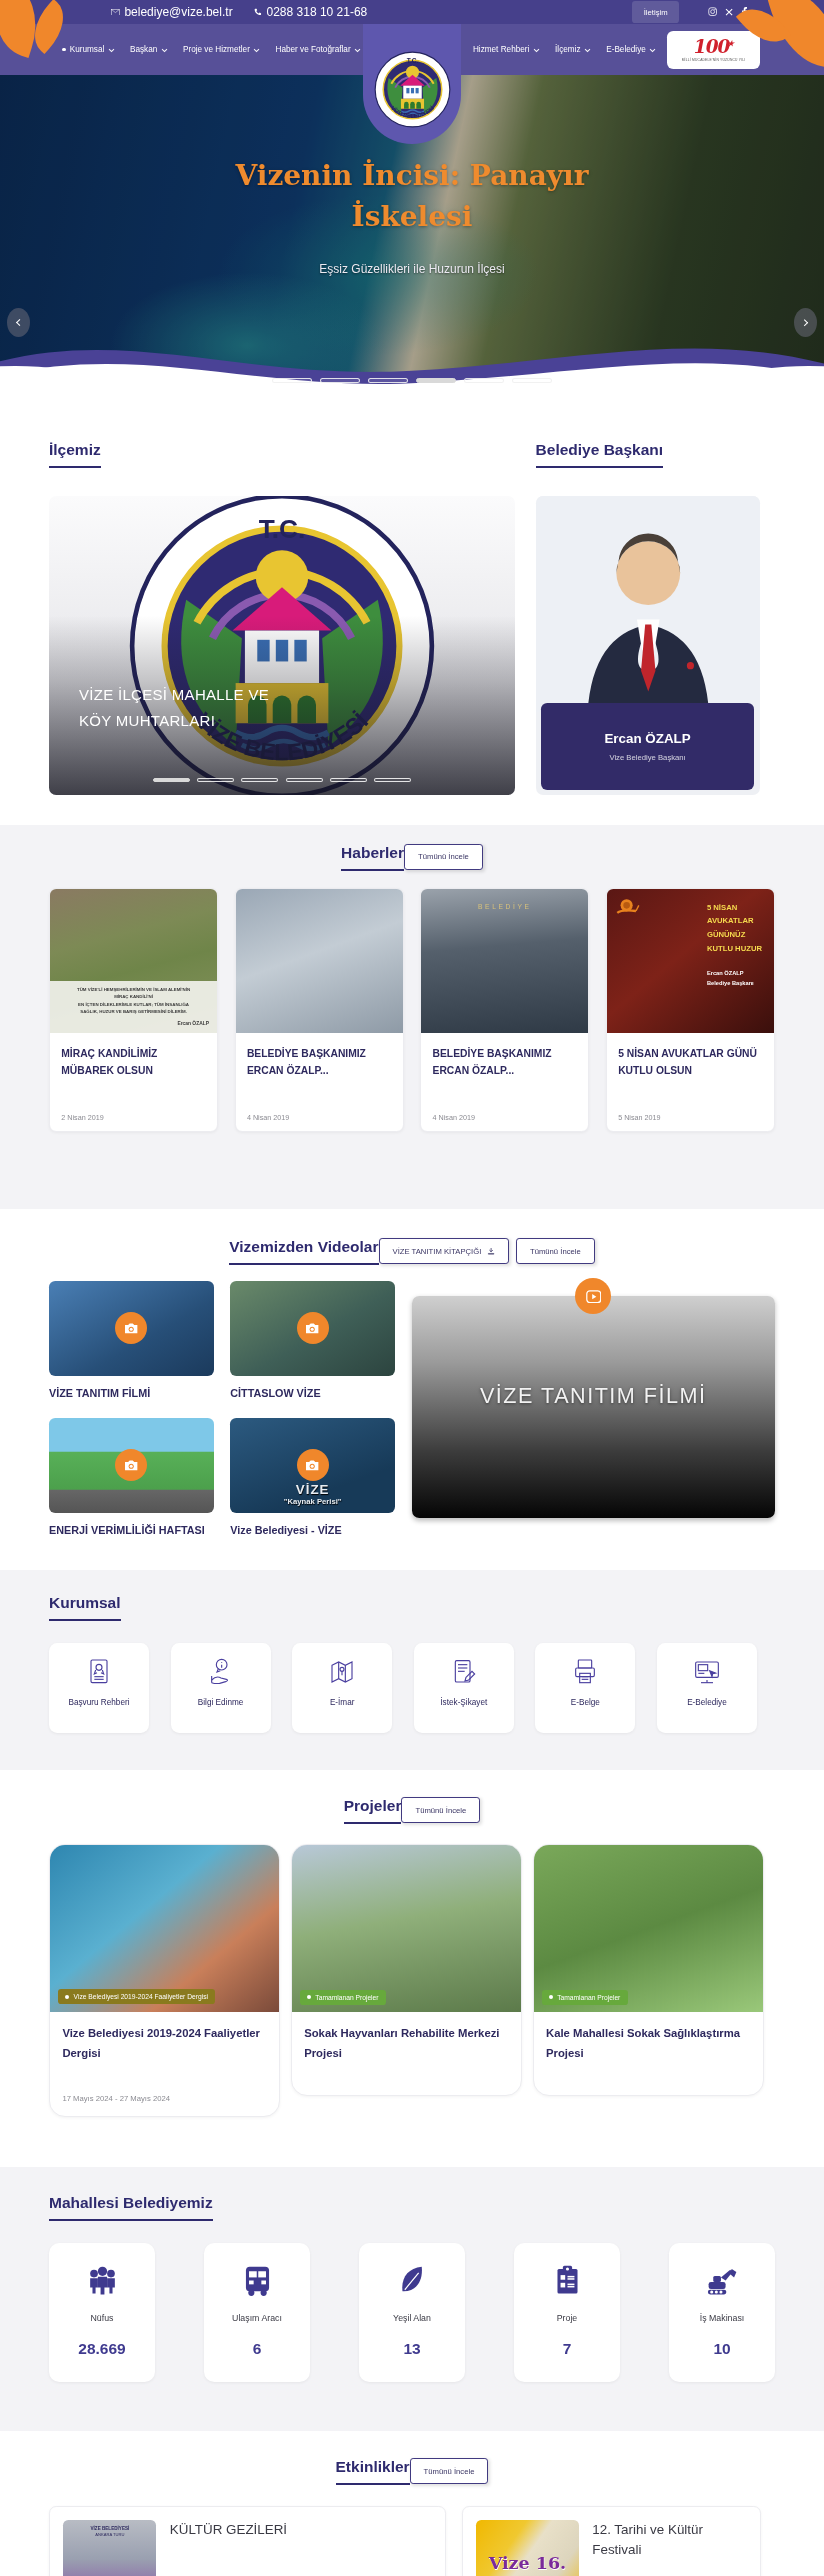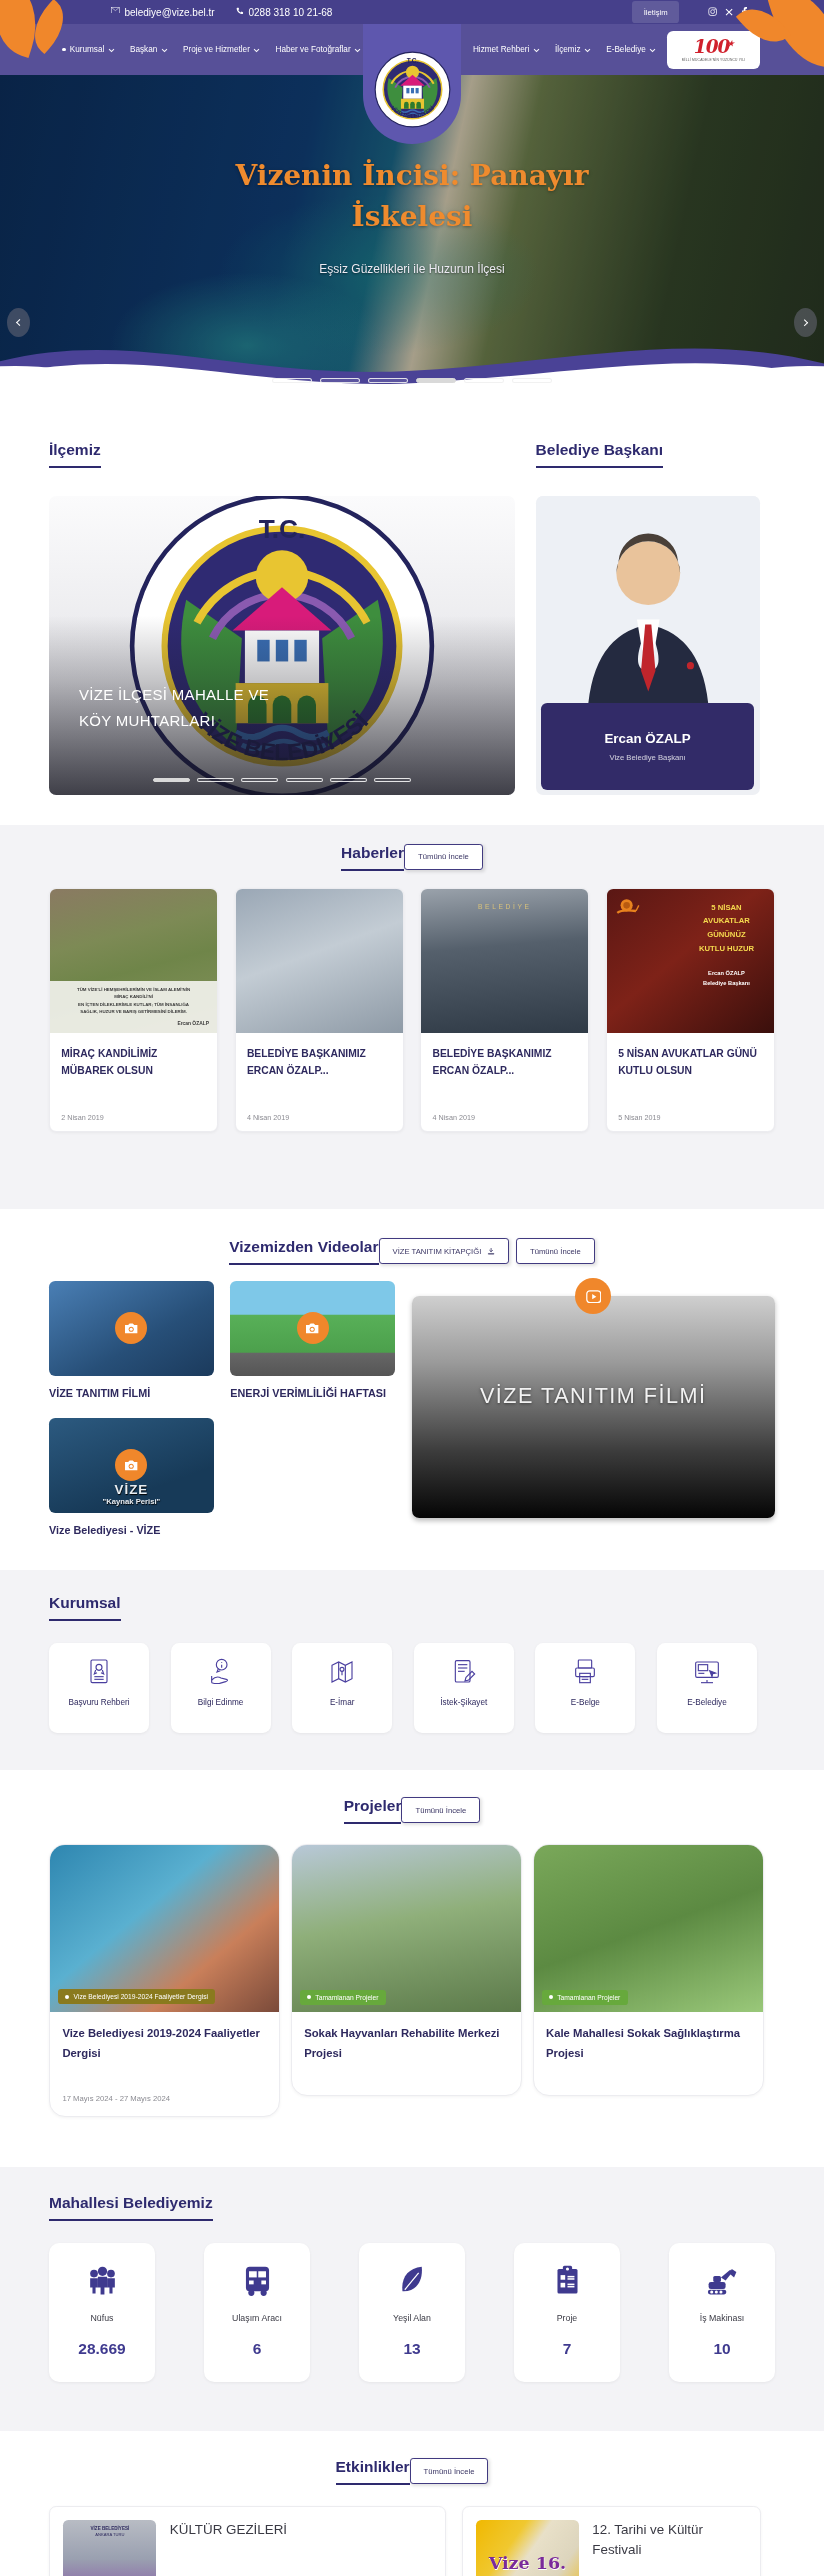--- a/index.html
+++ b/index.html
@@ -6,21 +6,21 @@
 html,body{width:824px;background:#fff;font-family:"Liberation Sans",sans-serif;color:#2e2a6e}
 .wrap{padding-left:49px;padding-right:49px}
 
 
 .topbar{position:relative;height:24px;background:#46408b;display:flex;align-items:center;color:#fff;z-index:20}
 .leaf{position:absolute;background:#f0872b;border-radius:0 85% 0 85%;z-index:21}
 .leaf-tl1{left:-9.3px;top:-15.5px;width:49px;height:67px;transform:rotate(18deg)}
 .leaf-tl2{left:34px;top:3.1px;width:30px;height:47px;transform:rotate(42deg)}
 .leaf-tr1{right:-10.3px;top:-17.5px;width:57px;height:90px;transform:rotate(-16deg)}
 .leaf-tr2{right:45px;top:1px;width:31px;height:49px;transform:rotate(-40deg)}
-.tb-item{display:flex;align-items:flex-start;gap:4.6px;font-size:10px}
+.tb-item{display:flex;align-items:center;gap:4.6px;font-size:12px}
 .tb-email{margin-left:111px}
 .tb-phone{margin-left:21.6px}
 .tb-contact{margin-left:auto;margin-right:29px;background:rgba(255,255,255,.14);border:none;color:#fff;font-size:7.7px;padding:6.2px 11.3px;border-radius:3.1px;cursor:pointer}
 .tb-social{display:flex;align-items:center;gap:8.2px;margin-right:77px}
 .tb-social svg{display:block}
 
 
 .navbar{position:relative;height:51px;background:#575098;display:flex;align-items:center;color:#fff;z-index:15}
 .nav-group{display:flex;align-items:center;gap:17.5px;font-size:8.2px}
 .nav-left{margin-left:62px}
@@ -83,21 +83,21 @@
 .news-card{background:#fff;border:0.5px solid #ececf0;border-radius:7.2px;overflow:hidden;display:flex;flex-direction:column;height:244px;box-shadow:0 1px 3.1px rgba(0,0,0,.05);cursor:pointer}
 .news-img{position:relative;height:144px;flex:none}
 .ni-1{background:linear-gradient(165deg,#8a7a62 0%,#7d8a55 34%,#6f8549 55%,#87945f 100%)}
 .ni-2{background:linear-gradient(160deg,#9aa7b5 0%,#c3ccd4 45%,#8e9aa6 100%)}
 .ni-3{background:linear-gradient(175deg,#9aa2ab 0%,#55606c 40%,#2f3a46 100%)}
 .ni-4{background:linear-gradient(140deg,#5a1714 0%,#7e2218 45%,#3a0f0c 100%)}
 .poster-panel{position:absolute;left:0;right:0;bottom:0;background:rgba(244,244,240,.9);padding:5.2px 4.1px 7.2px;text-align:center;color:#3a3a3a}
 .poster-panel .pl{font-size:4.4px;font-weight:bold;line-height:1.7}
 .poster-sign{font-size:4.9px;font-weight:bold;text-align:right;margin-top:5.2px;padding-right:4.1px}
 .belediye-sign{position:absolute;top:13.4px;left:0;right:0;text-align:center;color:#d9c27a;font-size:6.7px;letter-spacing:2.6px}
-.n4-wrap{position:absolute;right:20px;top:11.3px;text-align:center;color:#f5d94e;font-weight:bold;font-size:7.7px;line-height:1.8}
+.n4-wrap{position:absolute;right:12px;top:11.3px;text-align:left;color:#f5d94e;font-weight:bold;font-size:7.7px;line-height:1.8}
 .n4-sign{color:#fff;font-size:5.7px;font-weight:bold;margin-top:13.4px;line-height:1.7}
 .n4-snail{position:absolute;left:7.2px;top:7.2px;width:29px;height:20.6px}
 .news-body{padding:11.3px 11.3px 9.3px;display:flex;flex-direction:column;flex:1}
 .news-title{font-size:10.3px;font-weight:bold;color:#2e295e;line-height:1.7}
 .news-date{margin-top:auto;font-size:7.2px;color:#8b8b92}
 
 
 .sec-videolar{height:361px;padding-top:29px}
 .vid-btns{display:flex;gap:7.2px}
 .vid-flex{display:flex;margin-top:15.5px}
@@ -442,20 +442,32 @@
             <svg width="14.4" height="12.4" viewBox="0 0 28 24">
                 <path d="M2 6 h6 l3-3 h6 l3 3 h6 v16 H2 Z" fill="#fff"></path>
                 <circle cx="14" cy="14" r="5" fill="#f0872b"></circle>
                 <circle cx="14" cy="14" r="3" fill="#fff"></circle>
               </svg>
           </div>
         </div>
         <div class="vid-title">VİZE TANITIM FİLMİ</div>
       </div>
       <div class="vid-card">
+        <div class="vid-img vi-2">
+          <div class="cam-badge">
+            <svg width="14.4" height="12.4" viewBox="0 0 28 24">
+                <path d="M2 6 h6 l3-3 h6 l3 3 h6 v16 H2 Z" fill="#fff"></path>
+                <circle cx="14" cy="14" r="5" fill="#f0872b"></circle>
+                <circle cx="14" cy="14" r="3" fill="#fff"></circle>
+              </svg>
+          </div>
+        </div>
+        <div class="vid-title">CİTTASLOW VİZE</div>
+      </div>
+      <div class="vid-card">
         <div class="vid-img vi-3">
           <div class="cam-badge">
             <svg width="14.4" height="12.4" viewBox="0 0 28 24">
                 <path d="M2 6 h6 l3-3 h6 l3 3 h6 v16 H2 Z" fill="#fff"></path>
                 <circle cx="14" cy="14" r="5" fill="#f0872b"></circle>
                 <circle cx="14" cy="14" r="3" fill="#fff"></circle>
               </svg>
           </div>
         </div>
         <div class="vid-title">ENERJİ VERİMLİLİĞİ HAFTASI</div>

